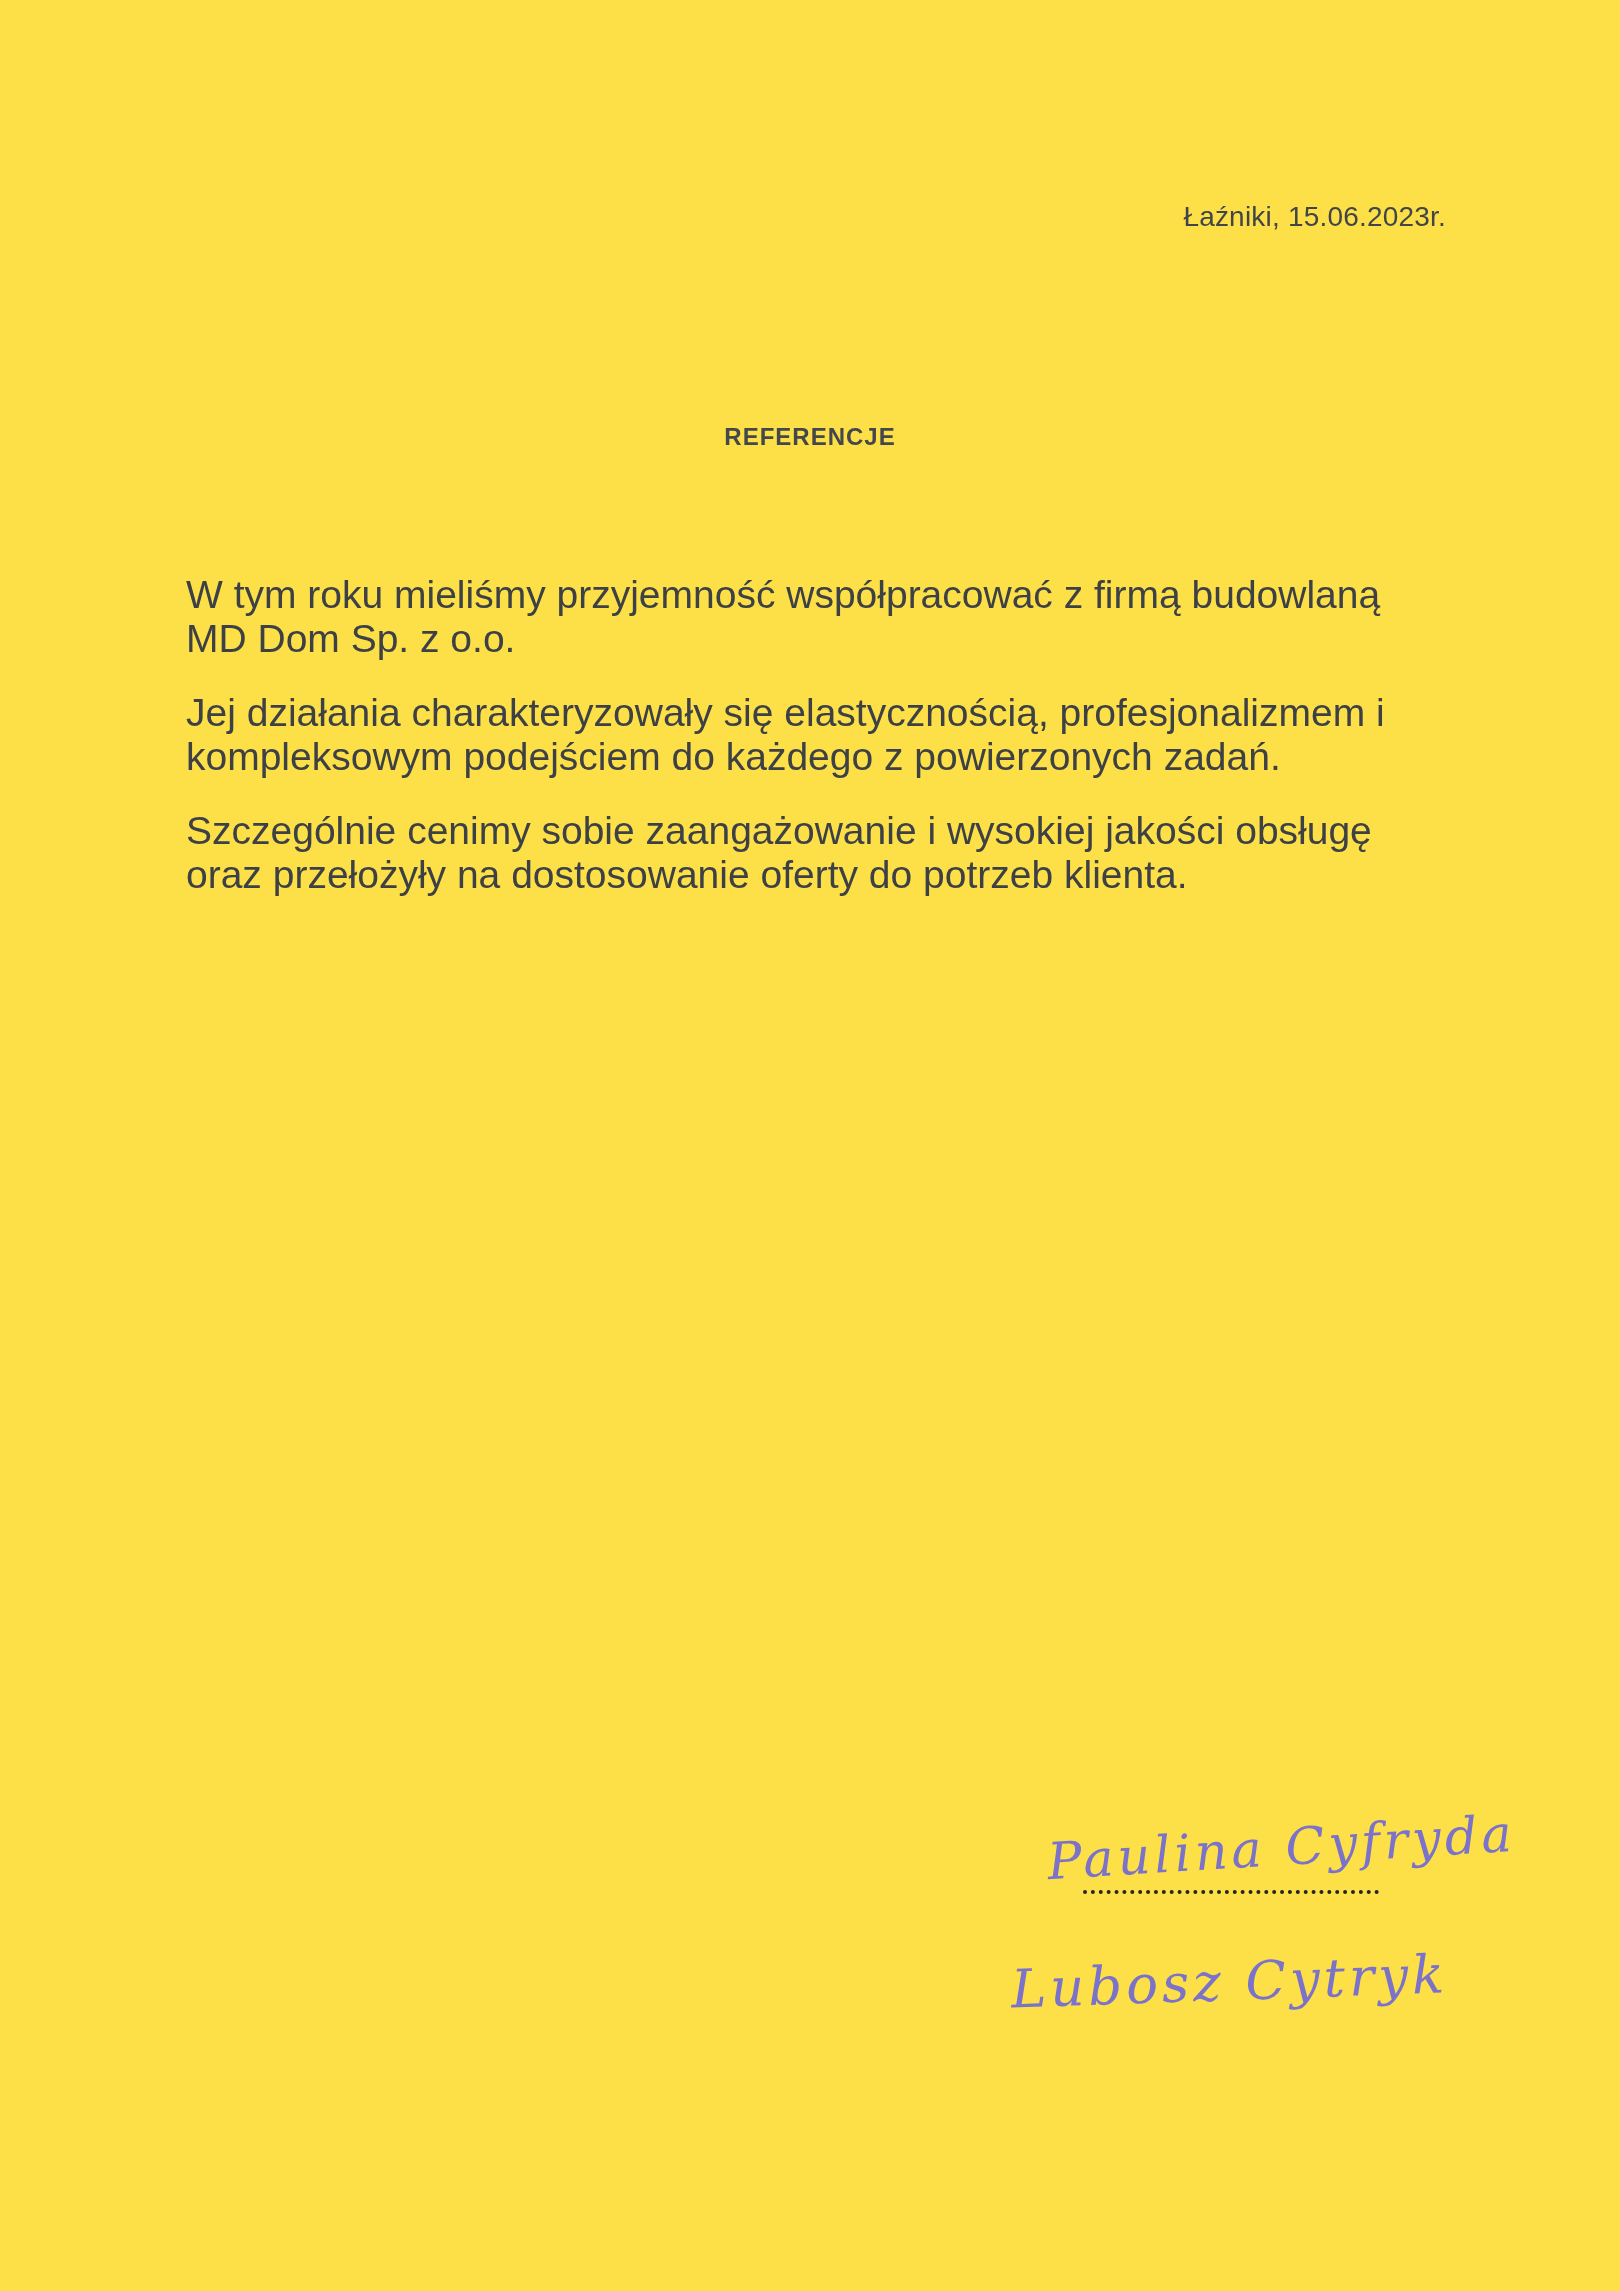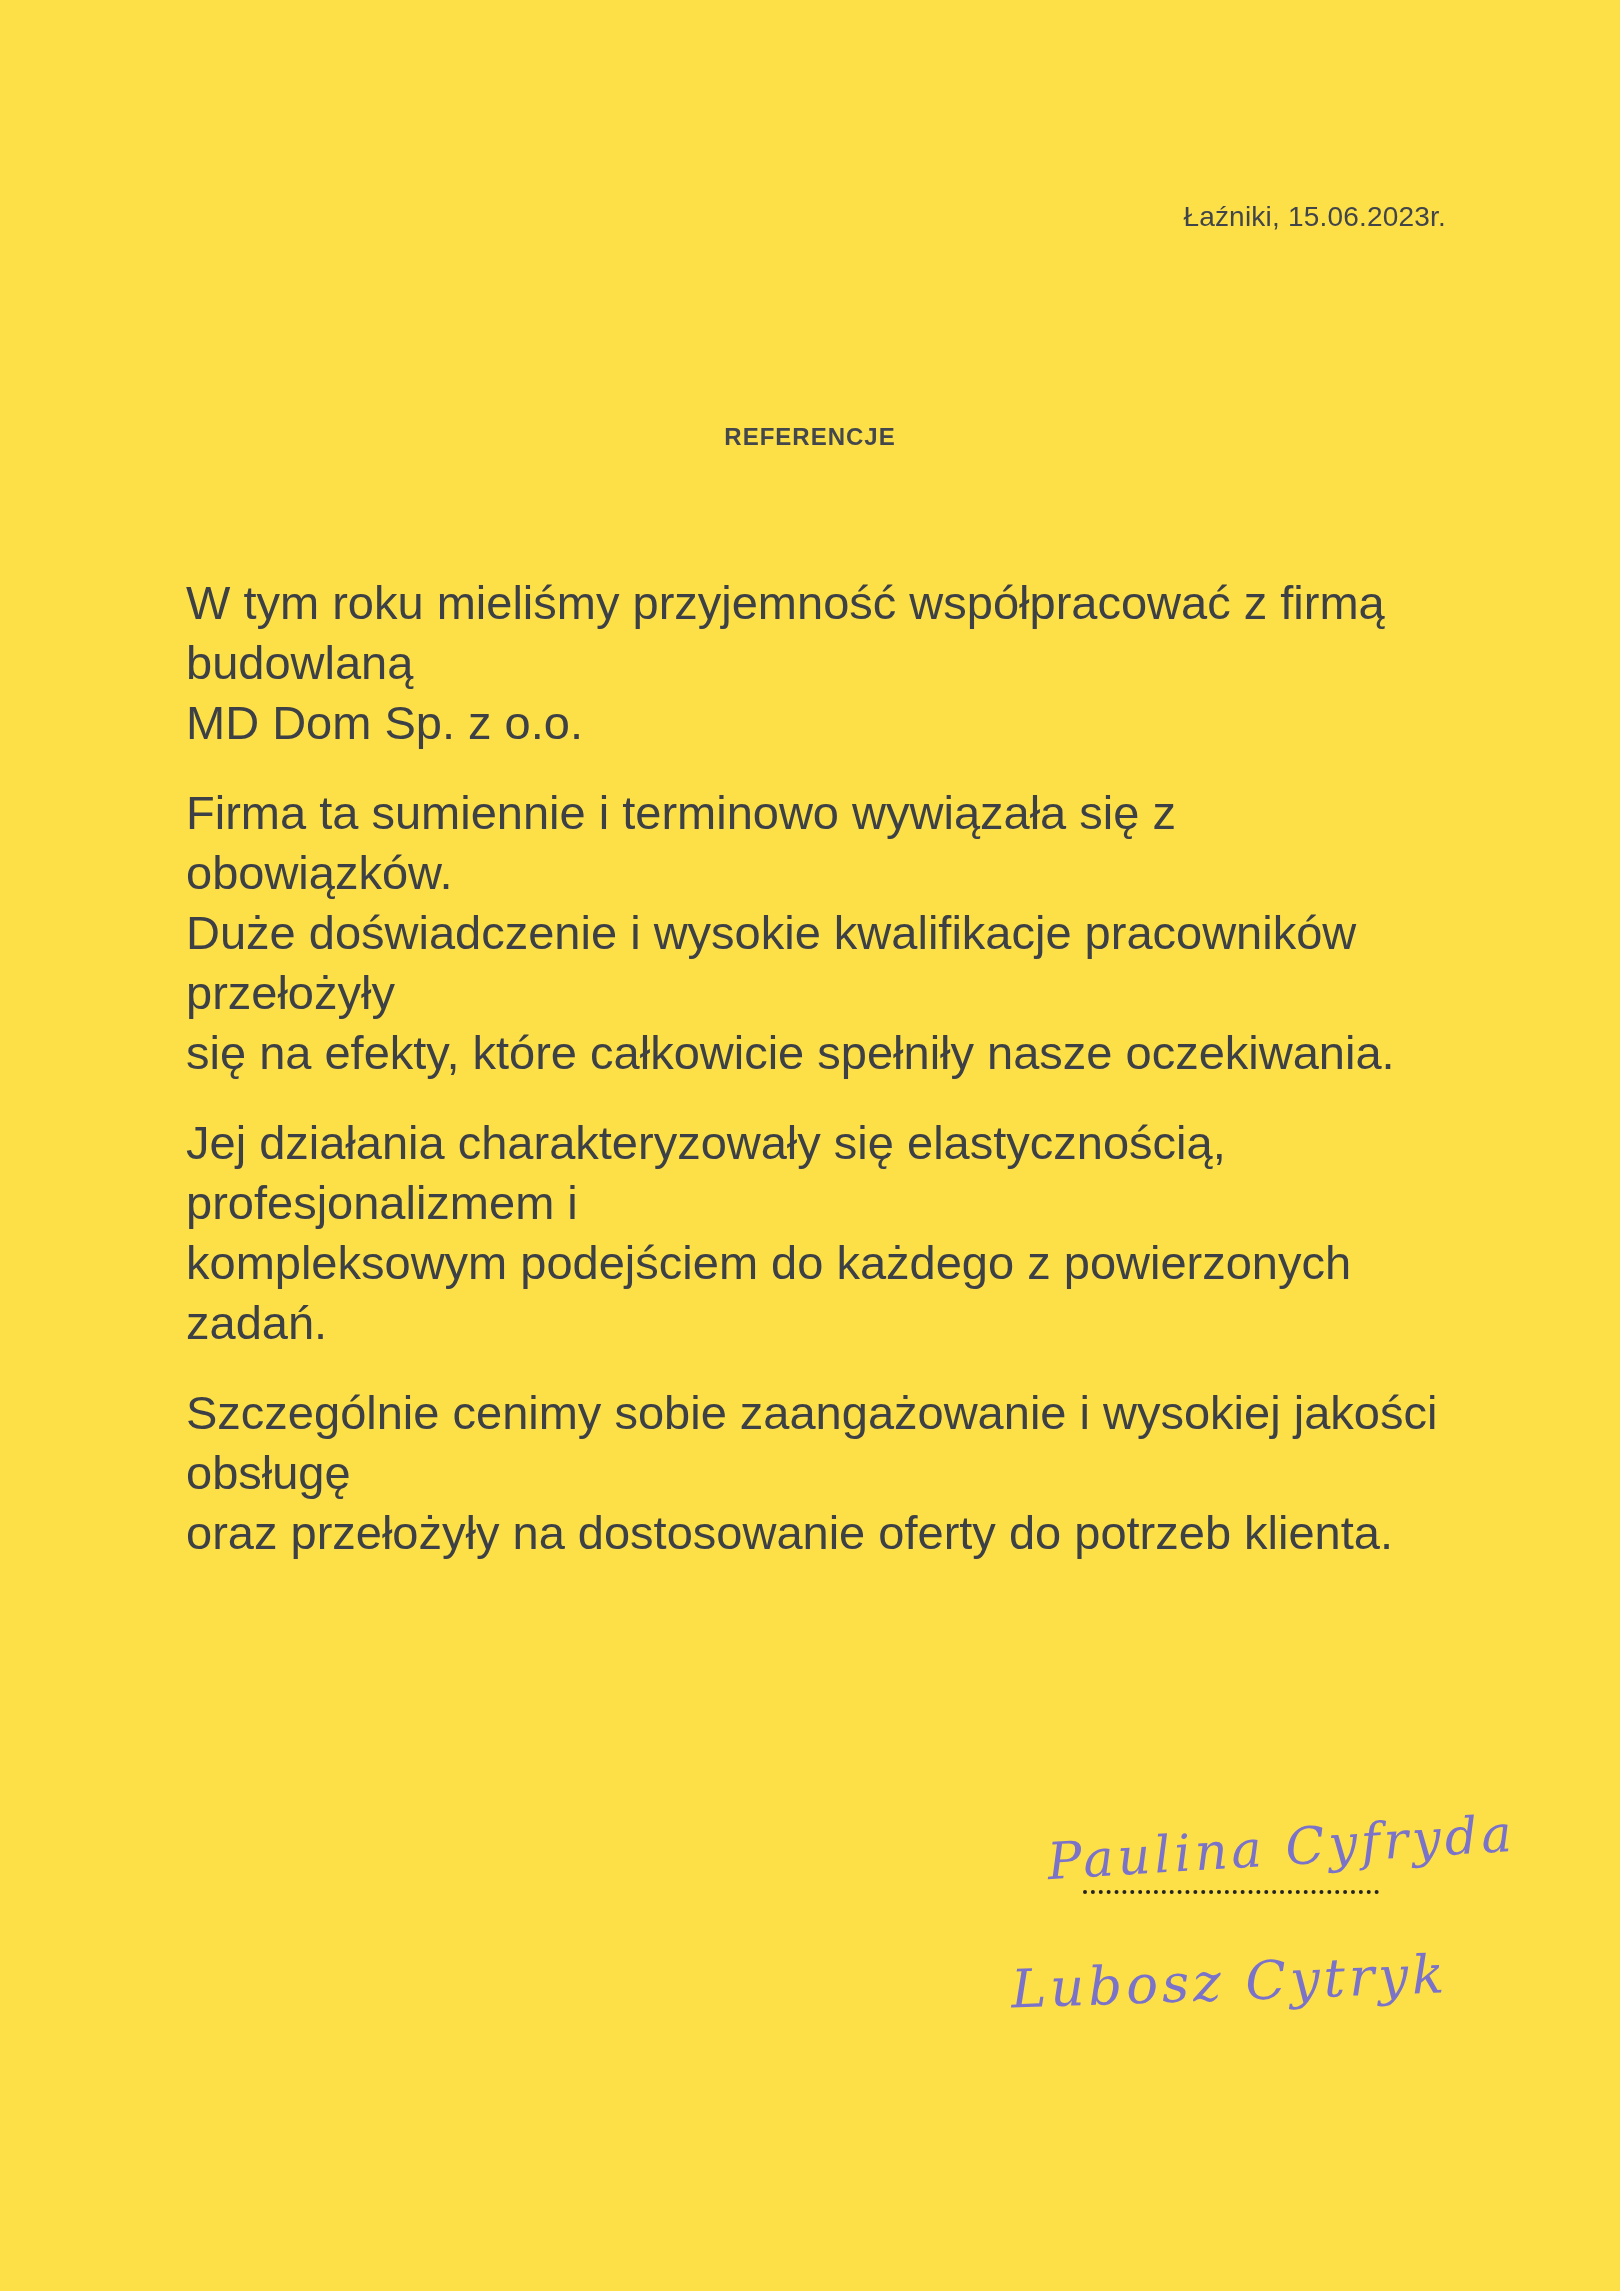--- a/index.html
+++ b/index.html
@@ -38,22 +38,22 @@
     color: #44484c;
   }
   .body-block {
     position: absolute;
     top: 573px;
     left: 186px;
     width: 1264px;
   }
   .body-block p {
     margin: 0 0 30px 0;
-    font-size: 47px;
-    line-height: 60px;
+    font-size: 39px;
+    line-height: 44px;
     white-space: pre-line;
     color: #3d4146;
   }
   .signature-block {
     position: absolute;
     left: 980px;
     top: 1784px;
     width: 549px;
     height: 294px;
   }
@@ -92,23 +92,20 @@
 
 <div class="page">
 
   <div class="date-line">Łaźniki, 15.06.2023r.</div>
 
   <div class="doc-title">REFERENCJE</div>
 
   <div class="body-block">
     <p>W tym roku mieliśmy przyjemność współpracować z firmą budowlaną
 MD Dom Sp. z o.o.</p>
-    <p>Firma ta sumiennie i terminowo wywiązała się z obowiązków.
-Duże doświadczenie i wysokie kwalifikacje pracowników przełożyły
-się na efekty, które całkowicie spełniły nasze oczekiwania.</p>
     <p>Jej działania charakteryzowały się elastycznością, profesjonalizmem i
 kompleksowym podejściem do każdego z powierzonych zadań.</p>
     <p>Szczególnie cenimy sobie zaangażowanie i wysokiej jakości obsługę
 oraz przełożyły na dostosowanie oferty do potrzeb klienta.</p>
   </div>
 
   <div class="signature-block">
     <div class="sig-script sig-1">Paulina Cyfryda</div>
     <div class="sig-dotted-line"></div>
     <div class="sig-script sig-2">Lubosz Cytryk</div>

